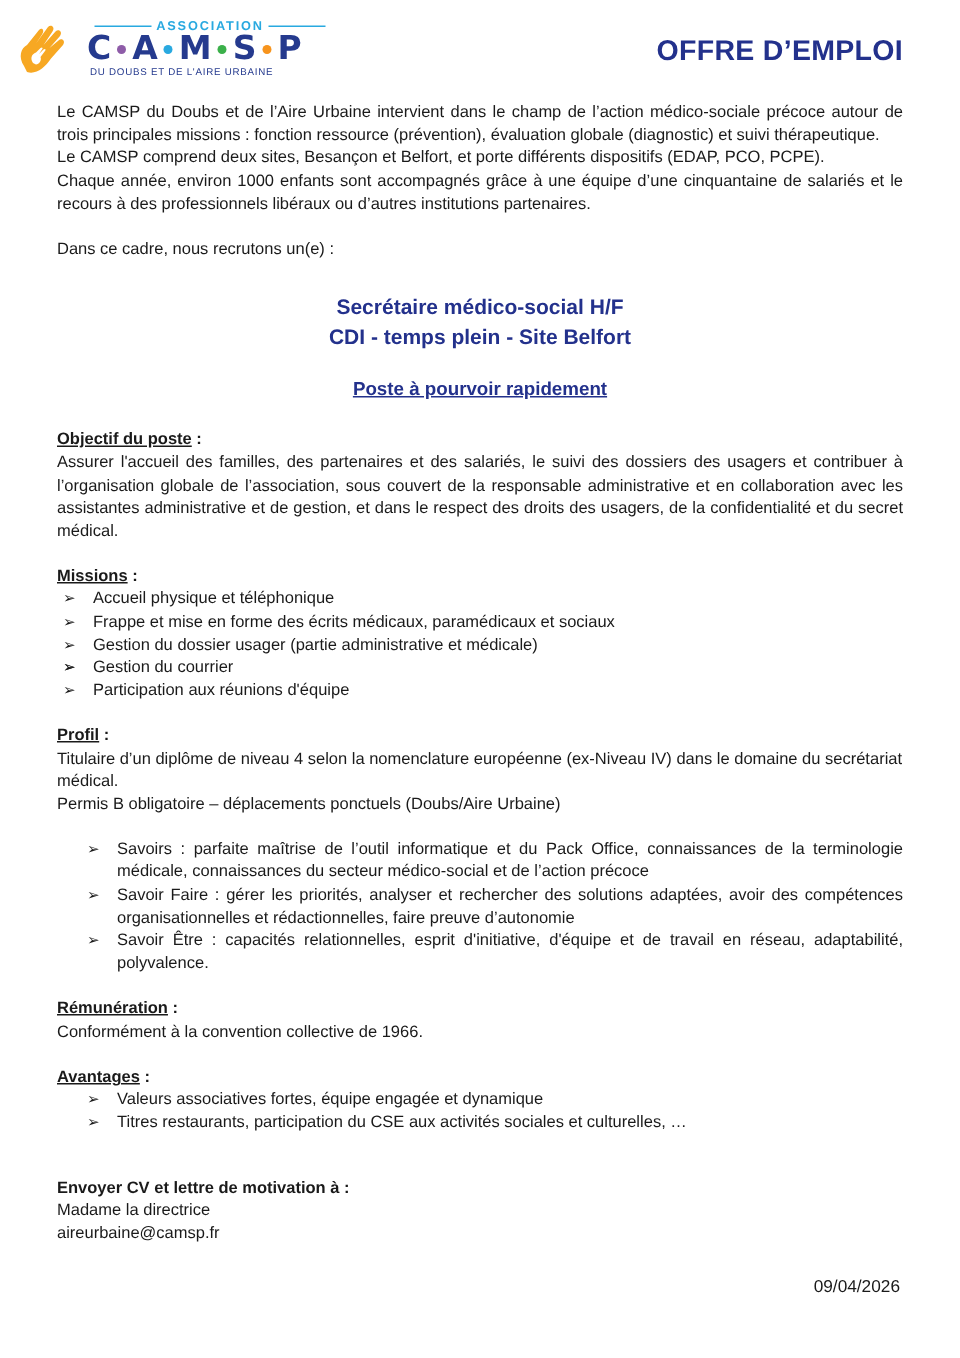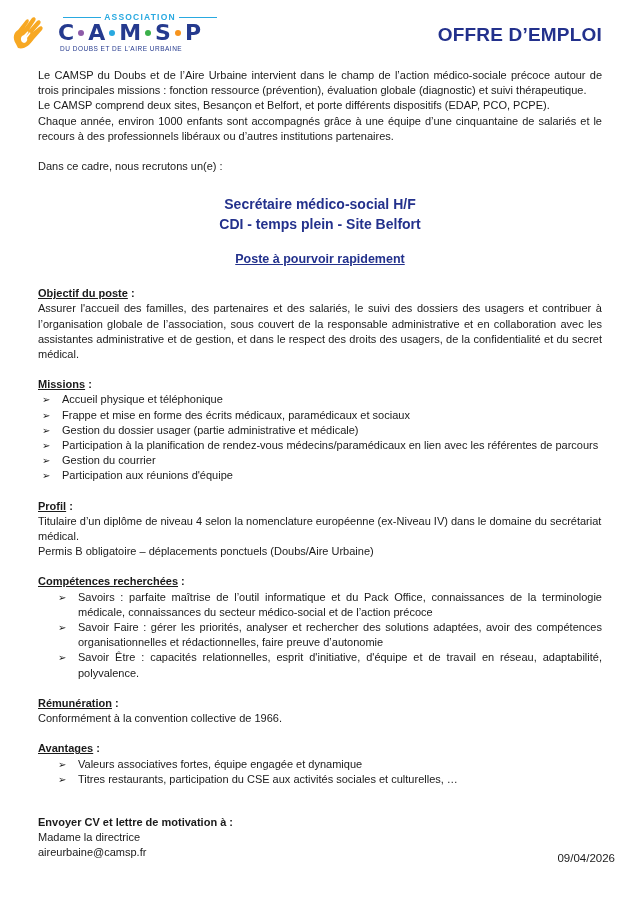--- a/index.html
+++ b/index.html
@@ -32,21 +32,21 @@
   .section-title u { }
 
   ul.bullets { list-style: none; }
   ul.bullets li { position: relative; padding-left: 24px; text-align: justify; }
   ul.bullets li .arrow { position: absolute; left: 4px; top: 0; font-size: 10px; }
   ul.bullets.indented li { padding-left: 40px; }
   ul.bullets.indented li .arrow { left: 20px; }
 
   .apply { margin-top: 0; }
   .apply .head { font-weight: bold; }
-  .date { position: absolute; right: 25px; top: 852px; font-size: 11.5px; color: #1a1a1a; }
+  .date { position: absolute; right: 40px; top: 852px; font-size: 11.5px; color: #1a1a1a; }
 </style>
 </head>
 <body>
 
 <div class="header">
   <div class="logo">
     <svg class="logo-hand" viewBox="0 0 40 40">
       <path d="M6 30 C2 24 4 18 8 16 L16 6 C18 4 20 6 18 9 L14 15 L22 4 C24 2 27 4 25 7 L19 16 L27 7 C29 5 32 7 30 10 L23 18 L29 13 C31 11 34 13 32 16 L24 25 C20 31 14 36 8 34 Z" fill="#f7a823"></path>
       <path d="M12 28 C10 25 11 22 14 21 L17 18 C18 17 19 18 18 19 L16 22 L19 19 C20 18 21 19 20 20 L17 24 C18 26 16 29 14 29 Z" fill="#ffffff"></path>
     </svg>
@@ -90,36 +90,35 @@
     <p class="p">Assurer l'accueil des familles, des partenaires et des salariés, le suivi des dossiers des usagers et contribuer à l’organisation globale de l’association, sous couvert de la responsable administrative et en collaboration avec les assistantes administrative et de gestion, et dans le respect des droits des usagers, de la confidentialité et du secret médical.</p>
   </div>
   <div class="gap"></div>
 
   <div>
     <div class="section-title"><u>Missions</u><span> :</span></div>
     <ul class="bullets">
       <li><span class="arrow">➢</span><span>Accueil physique et téléphonique</span></li>
       <li><span class="arrow">➢</span><span>Frappe et mise en forme des écrits médicaux, paramédicaux et sociaux</span></li>
       <li><span class="arrow">➢</span><span>Gestion du dossier usager (partie administrative et médicale)</span></li>
-      <li><span class="arrow">➢</span><span>Participation à la planification de rendez-vous médecins/paramédicaux en lien avec les référentes de parcours</span></li>
+      <li><span class="arrow">➢</span></li>
       <li><span class="arrow">➢</span><span>Gestion du courrier</span></li>
       <li><span class="arrow">➢</span><span>Participation aux réunions d'équipe</span></li>
     </ul>
   </div>
   <div class="gap"></div>
 
   <div>
     <div class="section-title"><u>Profil</u><span> :</span></div>
     <p>Titulaire d’un diplôme de niveau 4 selon la nomenclature européenne (ex-Niveau IV) dans le domaine du secrétariat médical.</p>
     <p>Permis B obligatoire – déplacements ponctuels (Doubs/Aire Urbaine)</p>
   </div>
   <div class="gap"></div>
 
   <div>
-    <div class="section-title"><u>Compétences recherchées</u><span> :</span></div>
     <ul class="bullets indented">
       <li><span class="arrow">➢</span><span>Savoirs : parfaite maîtrise de l’outil informatique et du Pack Office, connaissances de la terminologie médicale, connaissances du secteur médico-social et de l’action précoce</span></li>
       <li><span class="arrow">➢</span><span>Savoir Faire : gérer les priorités, analyser et rechercher des solutions adaptées, avoir des compétences organisationnelles et rédactionnelles, faire preuve d’autonomie</span></li>
       <li><span class="arrow">➢</span><span>Savoir Être : capacités relationnelles, esprit d'initiative, d'équipe et de travail en réseau, adaptabilité, polyvalence.</span></li>
     </ul>
   </div>
   <div class="gap"></div>
 
   <div>
     <div class="section-title"><u>Rémunération</u><span> :</span></div>

